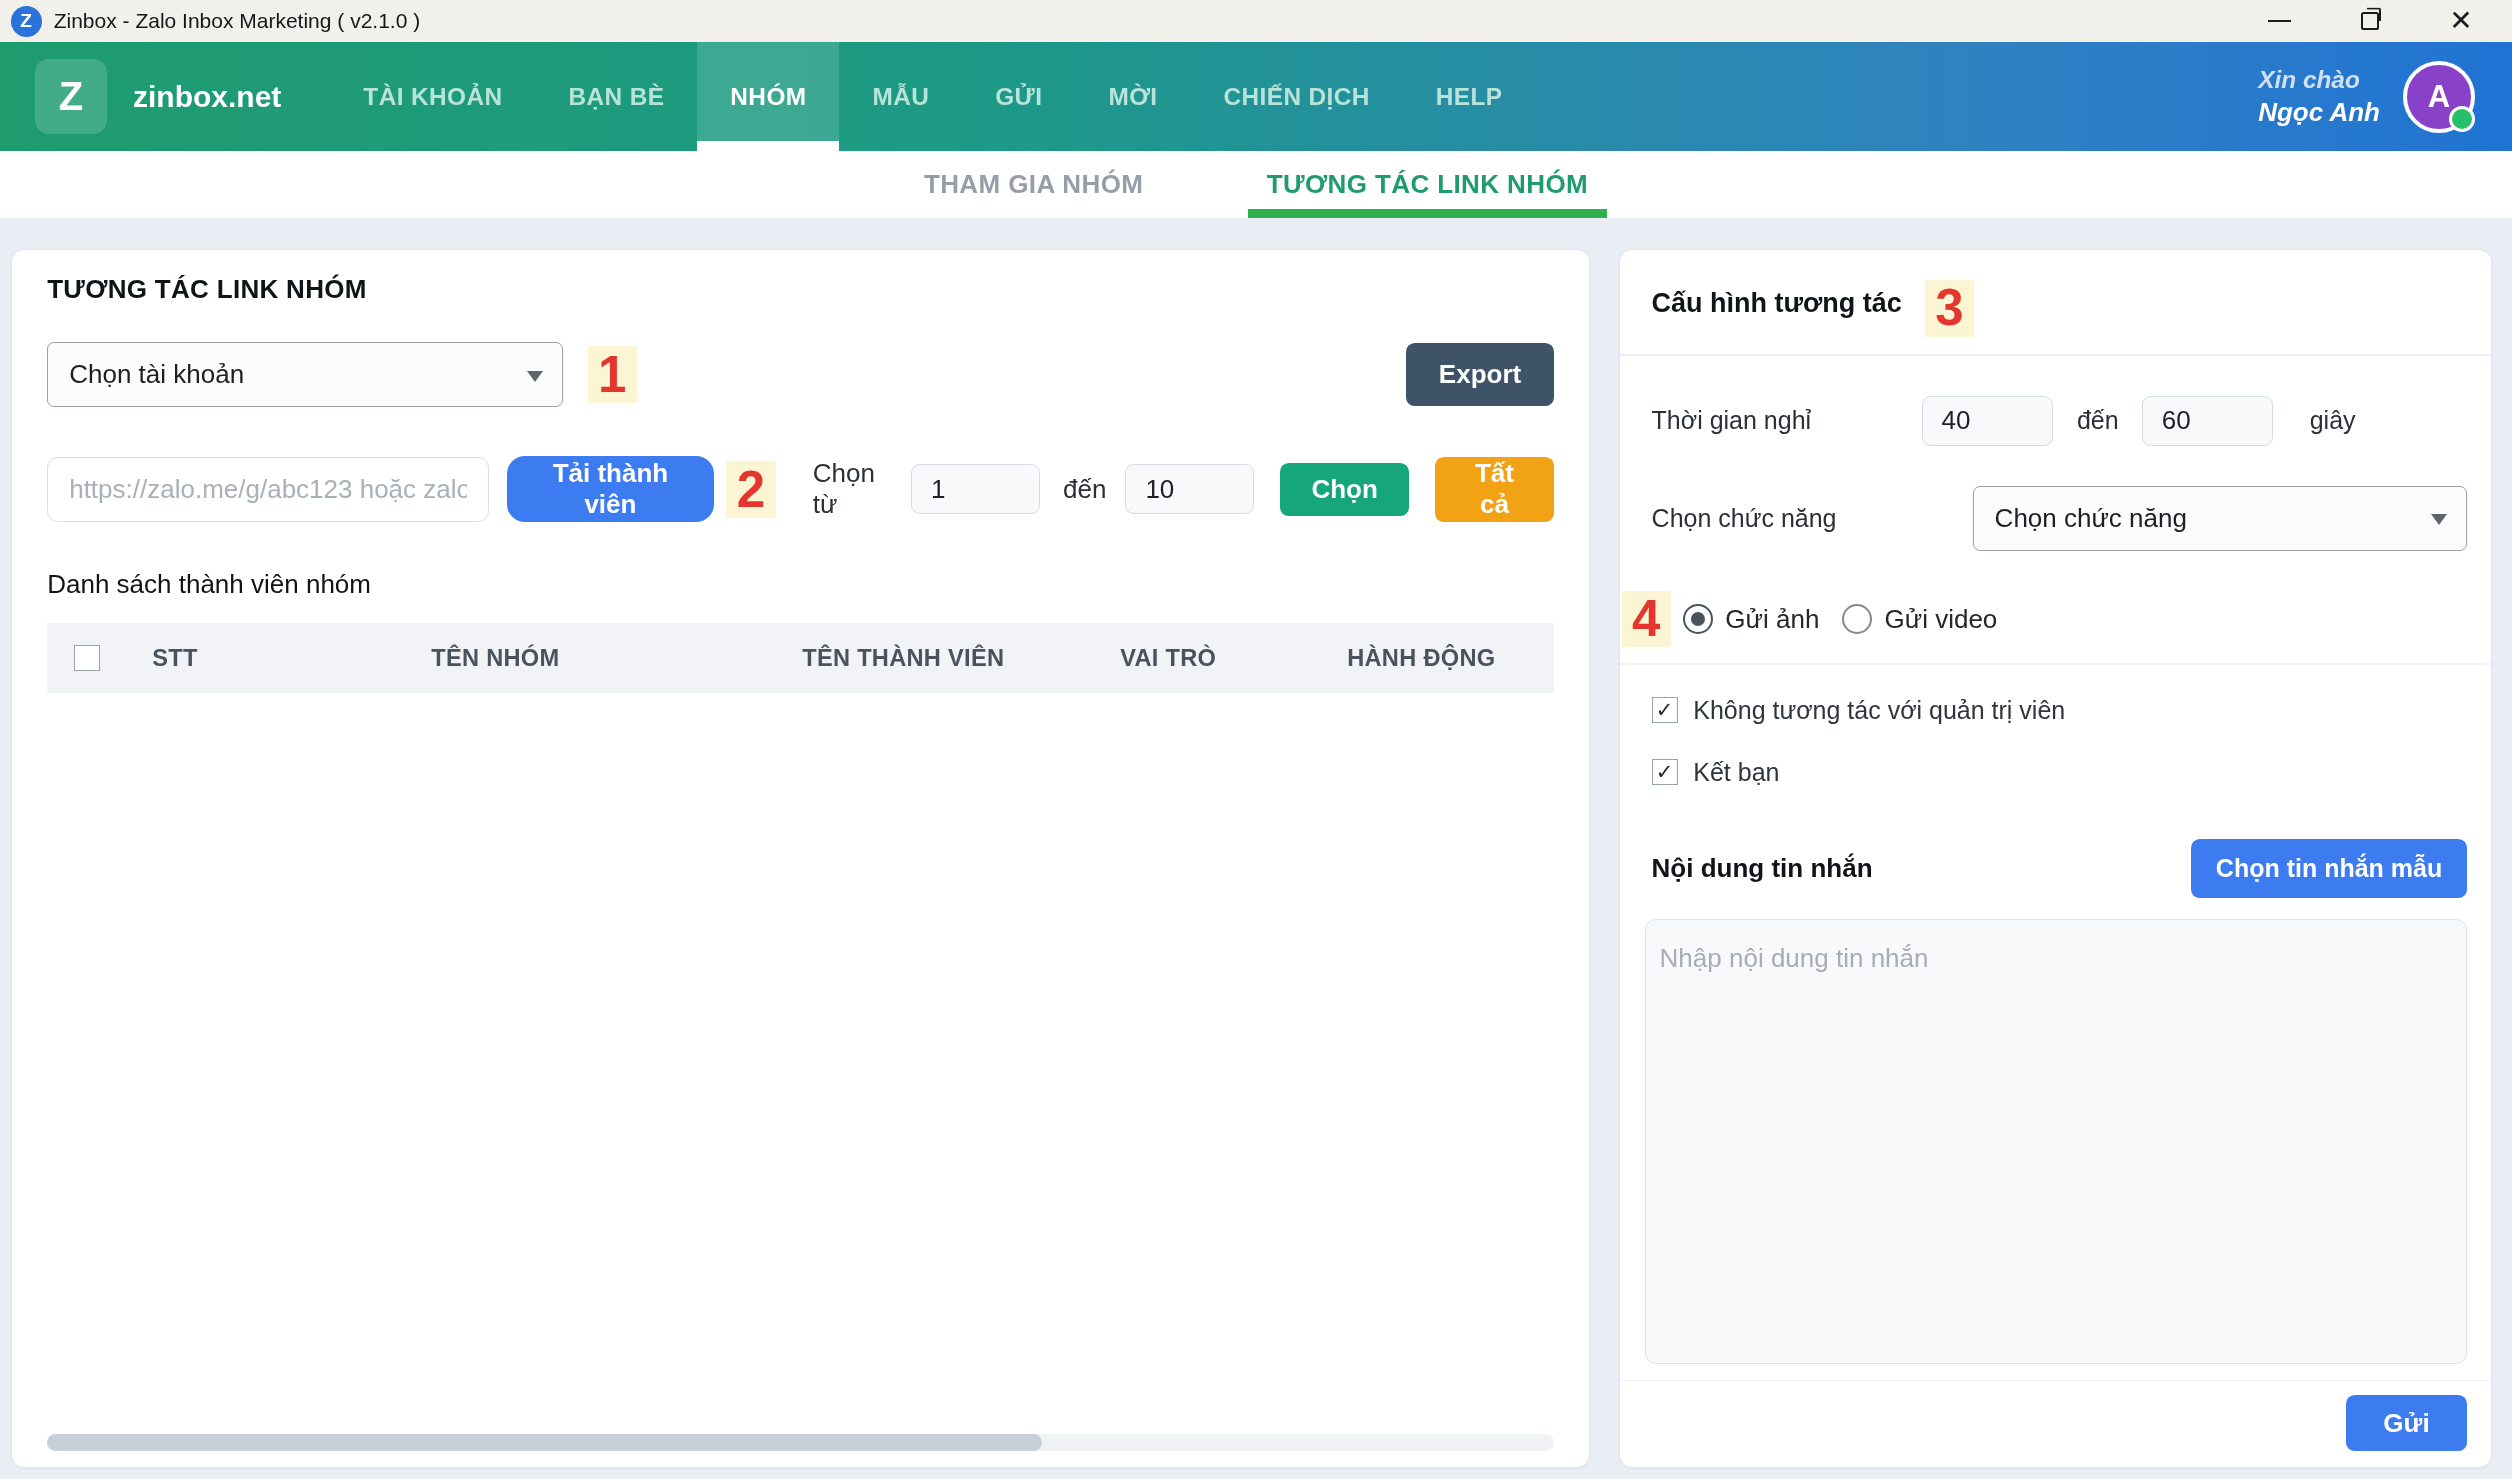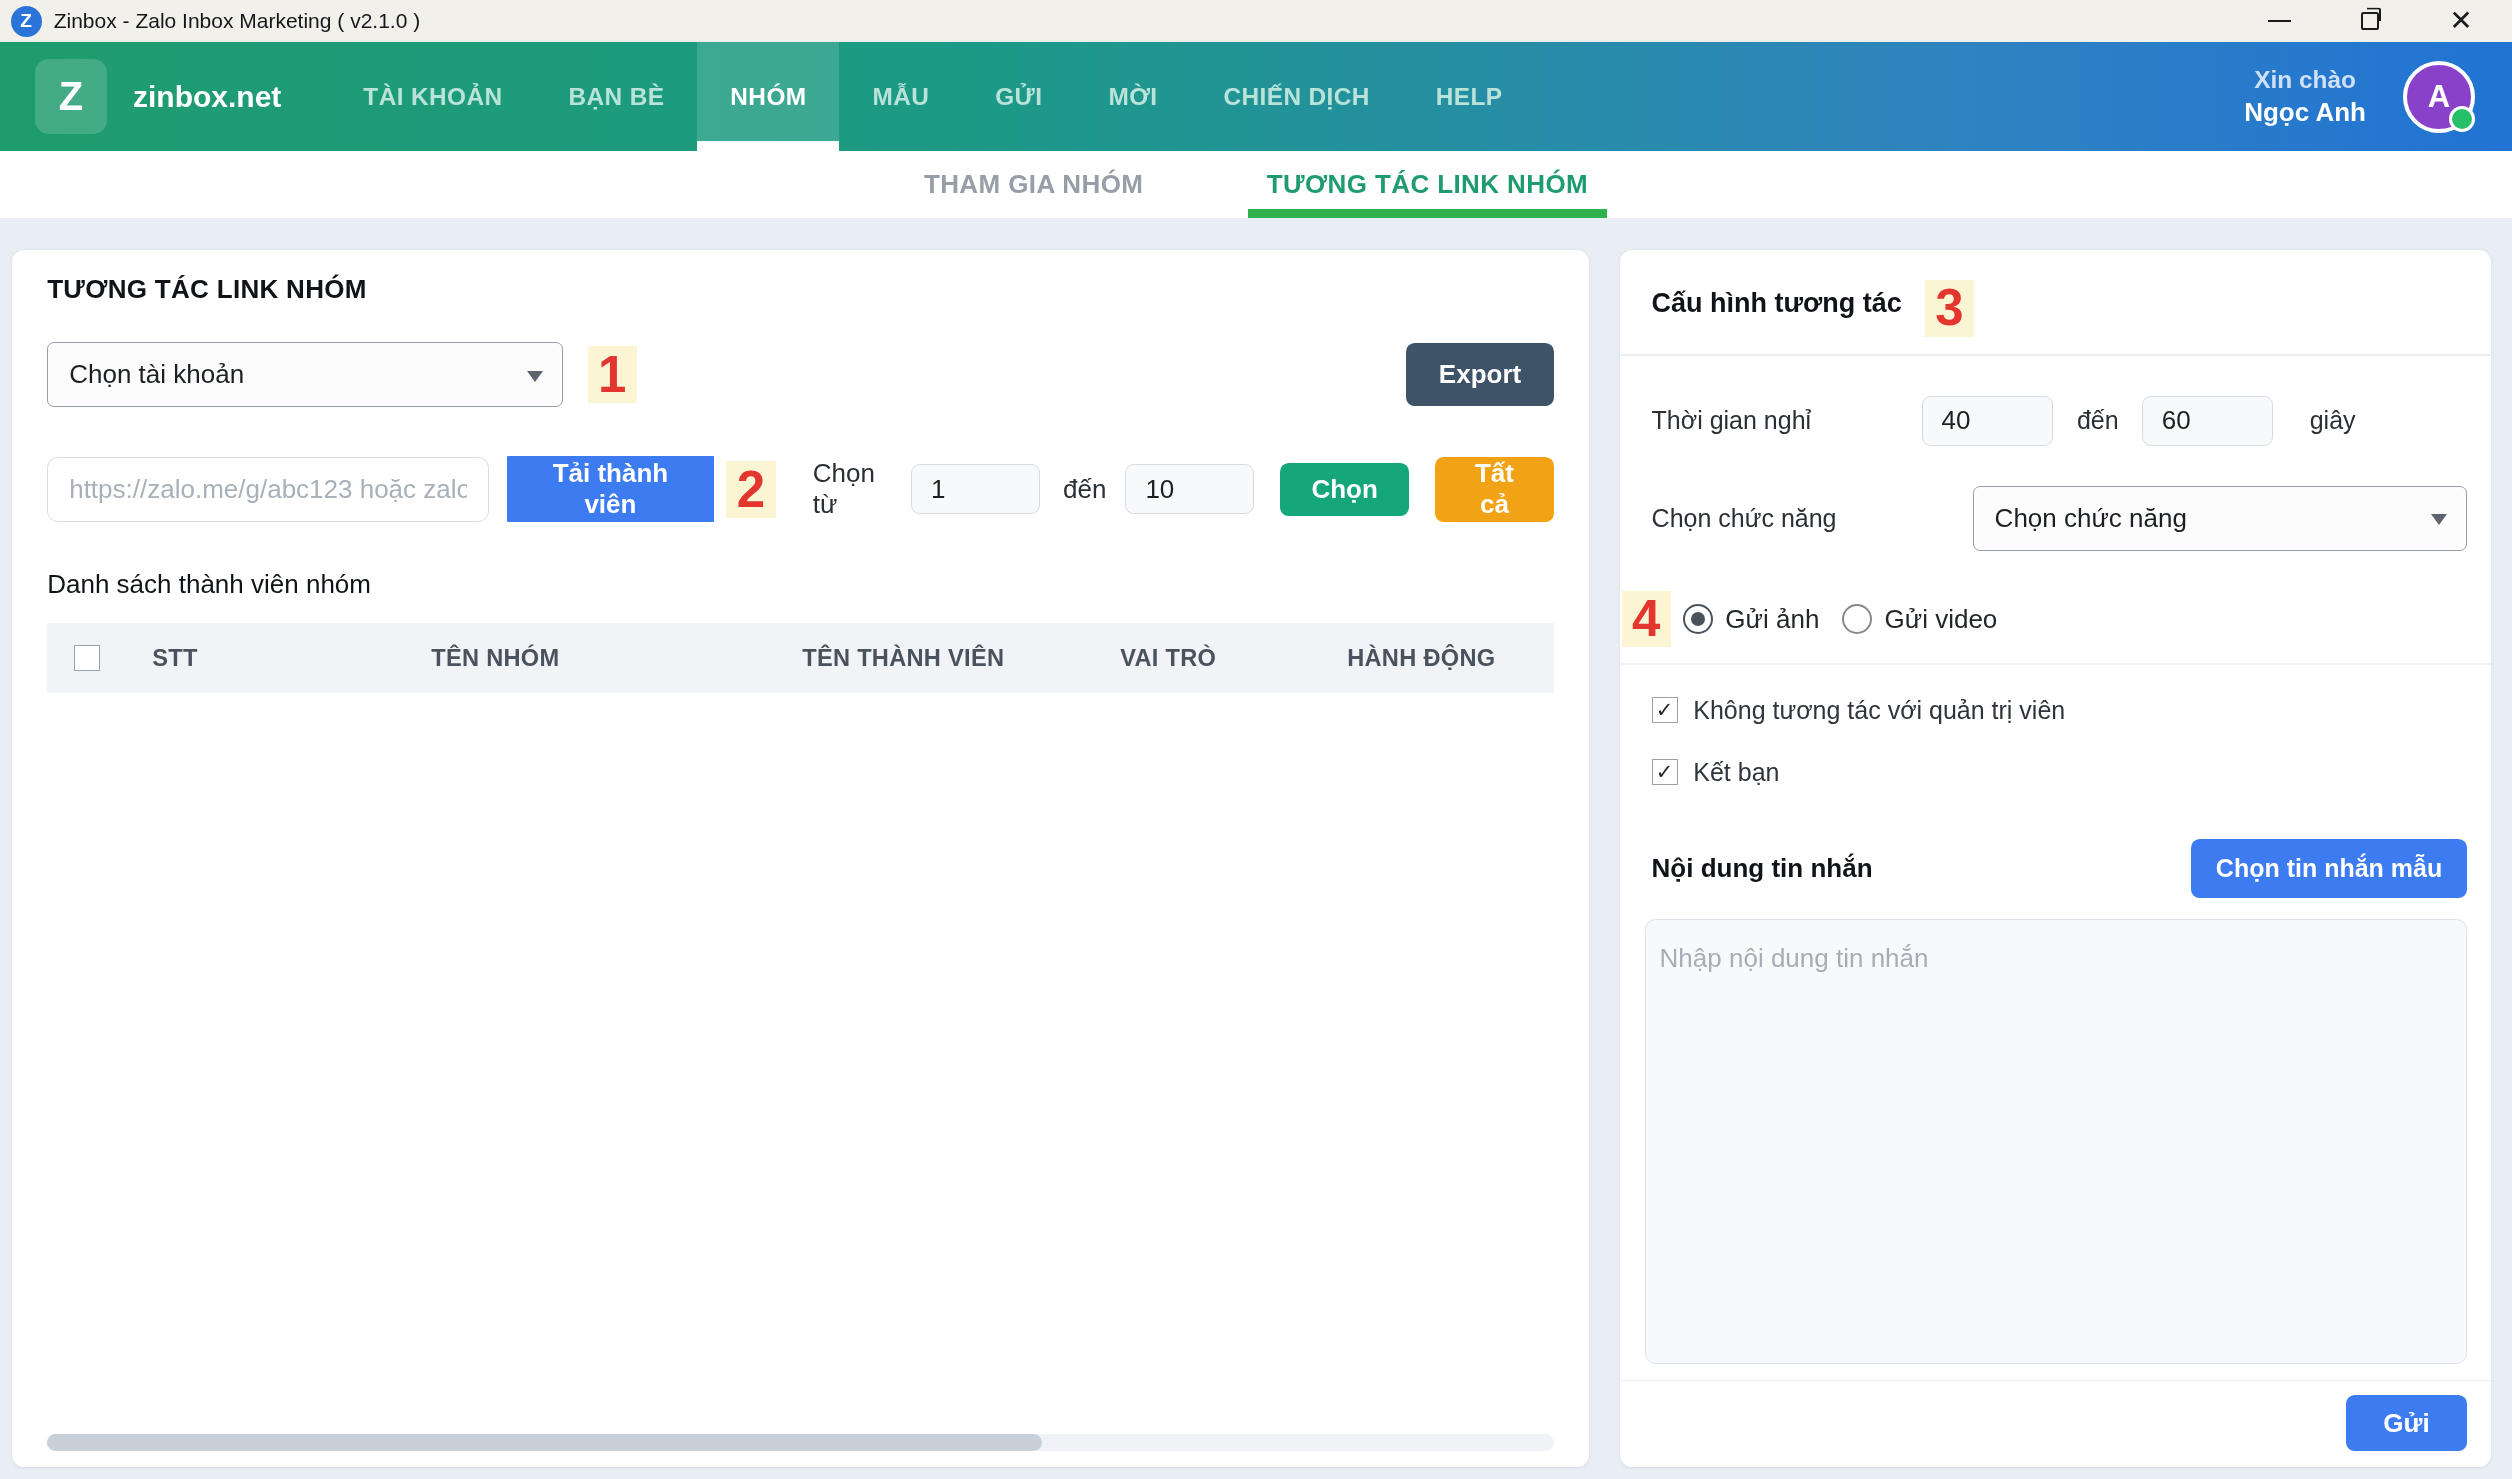--- a/index.html
+++ b/index.html
@@ -23,21 +23,21 @@
   .navbar { height:109px; background:linear-gradient(90deg,#1f9c6e 0%,#1c9a85 38%,#2f83c0 78%,#2173d4 100%);
             display:flex; align-items:stretch; padding-left:35px; }
   .logo-box { align-self:center; width:72px; height:75px; border-radius:14px; background:rgba(255,255,255,0.16);
               color:#fff; font-size:40px; font-weight:bold; display:flex; align-items:center; justify-content:center; }
   .brand { align-self:center; color:#fff; font-size:30px; font-weight:bold; margin:0 49px 0 26px; }
   .nav-item { display:flex; align-items:center; padding:0 33px; color:#b9e3d9; font-size:24.4px; font-weight:bold;
               letter-spacing:0.4px; position:relative; }
   .nav-item.active { background:rgba(255,255,255,0.14); color:#fff; }
   .nav-item.active::after { content:""; position:absolute; left:0; right:0; bottom:0; height:9.6px; background:#ffffff; }
   .nav-spacer { flex:1; }
-  .greeting { align-self:center; text-align:center; margin-right:37px; line-height:1.25; }
+  .greeting { align-self:center; text-align:left; margin-right:23px; line-height:1.25;font-style:italic; }
   .greeting .line1 { color:#cfe0f7; font-size:24.4px; font-weight:bold; }
   .greeting .line2 { color:#ffffff; font-size:26px; font-weight:bold; }
   .avatar { align-self:center; margin-right:37px; width:72px; height:72px; border-radius:50%; background:#8a41c9;
             border:4.4px solid #fff; color:#fff; font-size:31px; font-weight:bold;
             display:flex; align-items:center; justify-content:center; position:relative; }
   .status-dot { position:absolute; right:-3.5px; bottom:-3.5px; width:26px; height:26px; border-radius:50%;
             background:#27c06a; border:3.5px solid #fff; }
 
   
   .tabstrip { height:67px; background:#fff; display:flex; justify-content:center; gap:113px; }
@@ -60,21 +60,21 @@
   .select::after { content:""; position:absolute; right:19px; top:50%; margin-top:-4.4px;
             border-left:8.7px solid transparent; border-right:8.7px solid transparent; border-top:11.3px solid #5d646c; }
   .acct-select { width:516px; }
   .annot-1 { margin-left:24.4px; }
   .export-btn { margin-left:auto; background:#3e5368; color:#fff; font-size:26px; font-weight:bold;
             height:63px; padding:0 33px; border-radius:8.7px; border:none; display:flex; align-items:center; }
   .row2 { margin-top:49px; display:flex; align-items:center; }
   .url-input { width:516px; height:65px; border:0.9px solid #d9dee4; border-radius:10.5px; background:#fff;
             padding:0 21px; font-size:26px; color:#1c1f23; font-family:"Liberation Sans",sans-serif; }
   .url-input::placeholder { color:#a9b0b8; }
-  .btn { border:none; color:#fff; font-weight:bold; font-size:26px; border-radius:1px; height:66px;
+  .btn { border:none; color:#fff; font-weight:bold; font-size:26px; border-radius:18px; height:66px;
          display:flex; align-items:center; font-family:"Liberation Sans",sans-serif; }
   .load-btn { background:#3c7cf0; margin-left:17.4px; padding:0 30px; }
   .annot-2 { margin-left:12.2px; }
   .range-label { margin-left:37px; font-size:26px; color:#2b3036; }
   .num-input { width:129px; height:50px; background:#f8f9fb; border:0.9px solid #d6dbe1; border-radius:8.7px;
             padding:0 19px; font-size:26px; color:#1c1f23; margin-left:19px; font-family:"Liberation Sans",sans-serif; }
   .to-label { margin-left:23px; }
   .chon-btn { background:#15a77a; margin-left:26px; padding:0 31px; height:53px; border-radius:8.7px; }
   .tatca-btn { background:#f2a315; margin-left:26px; padding:0 28px; height:65px; border-radius:8.7px; }
   .list-title { margin-top:47px; font-size:26px; font-weight:normal; color:#101418; }

